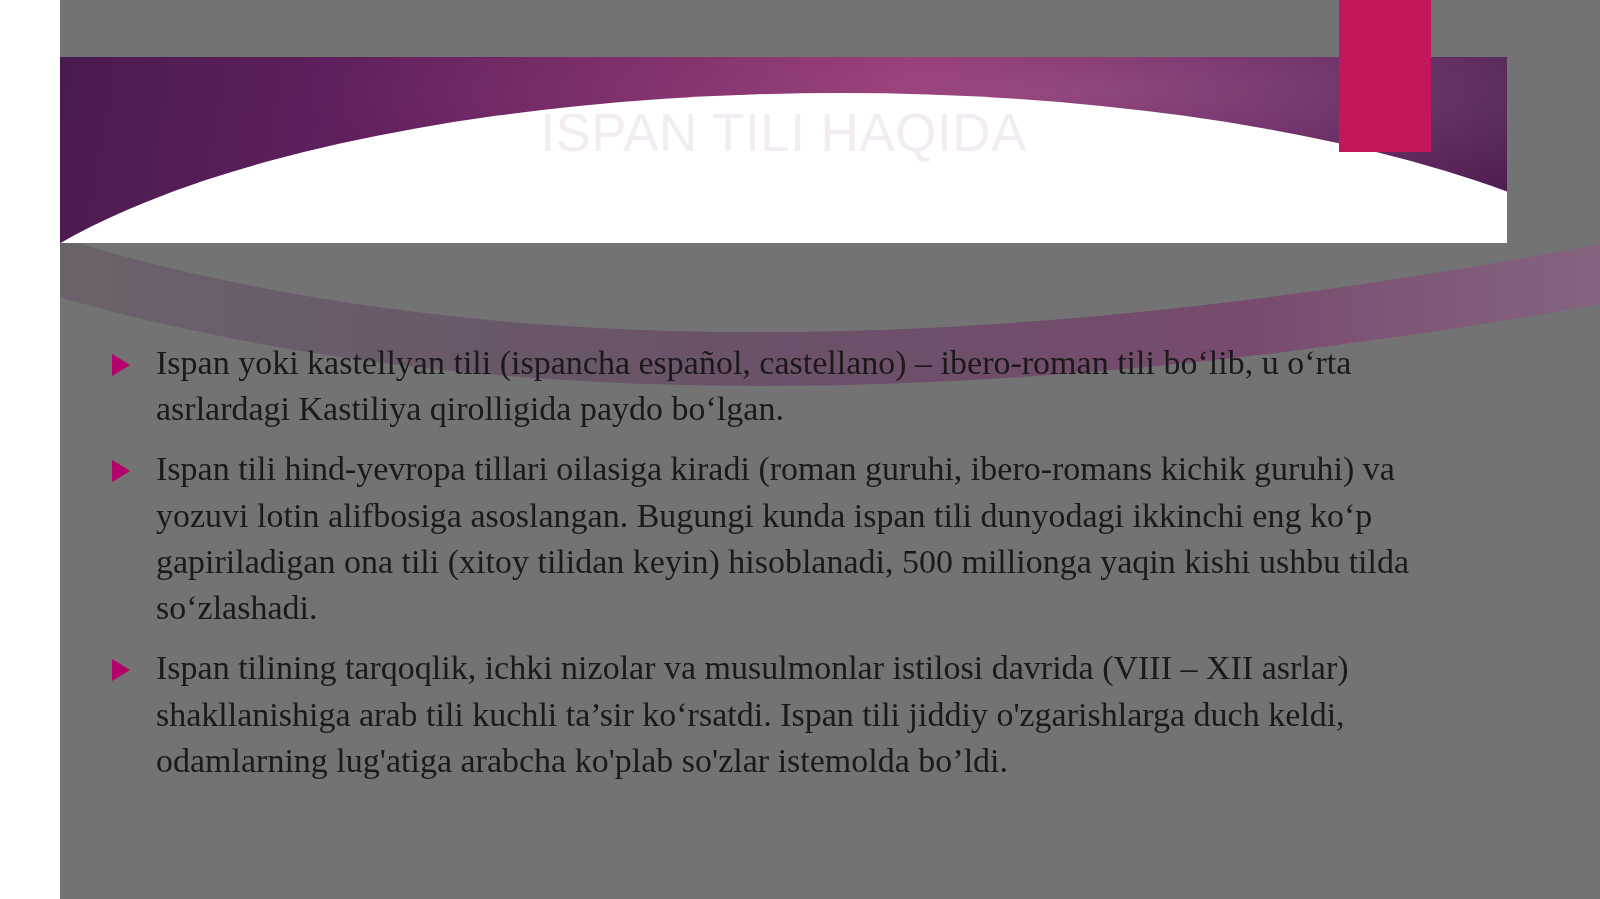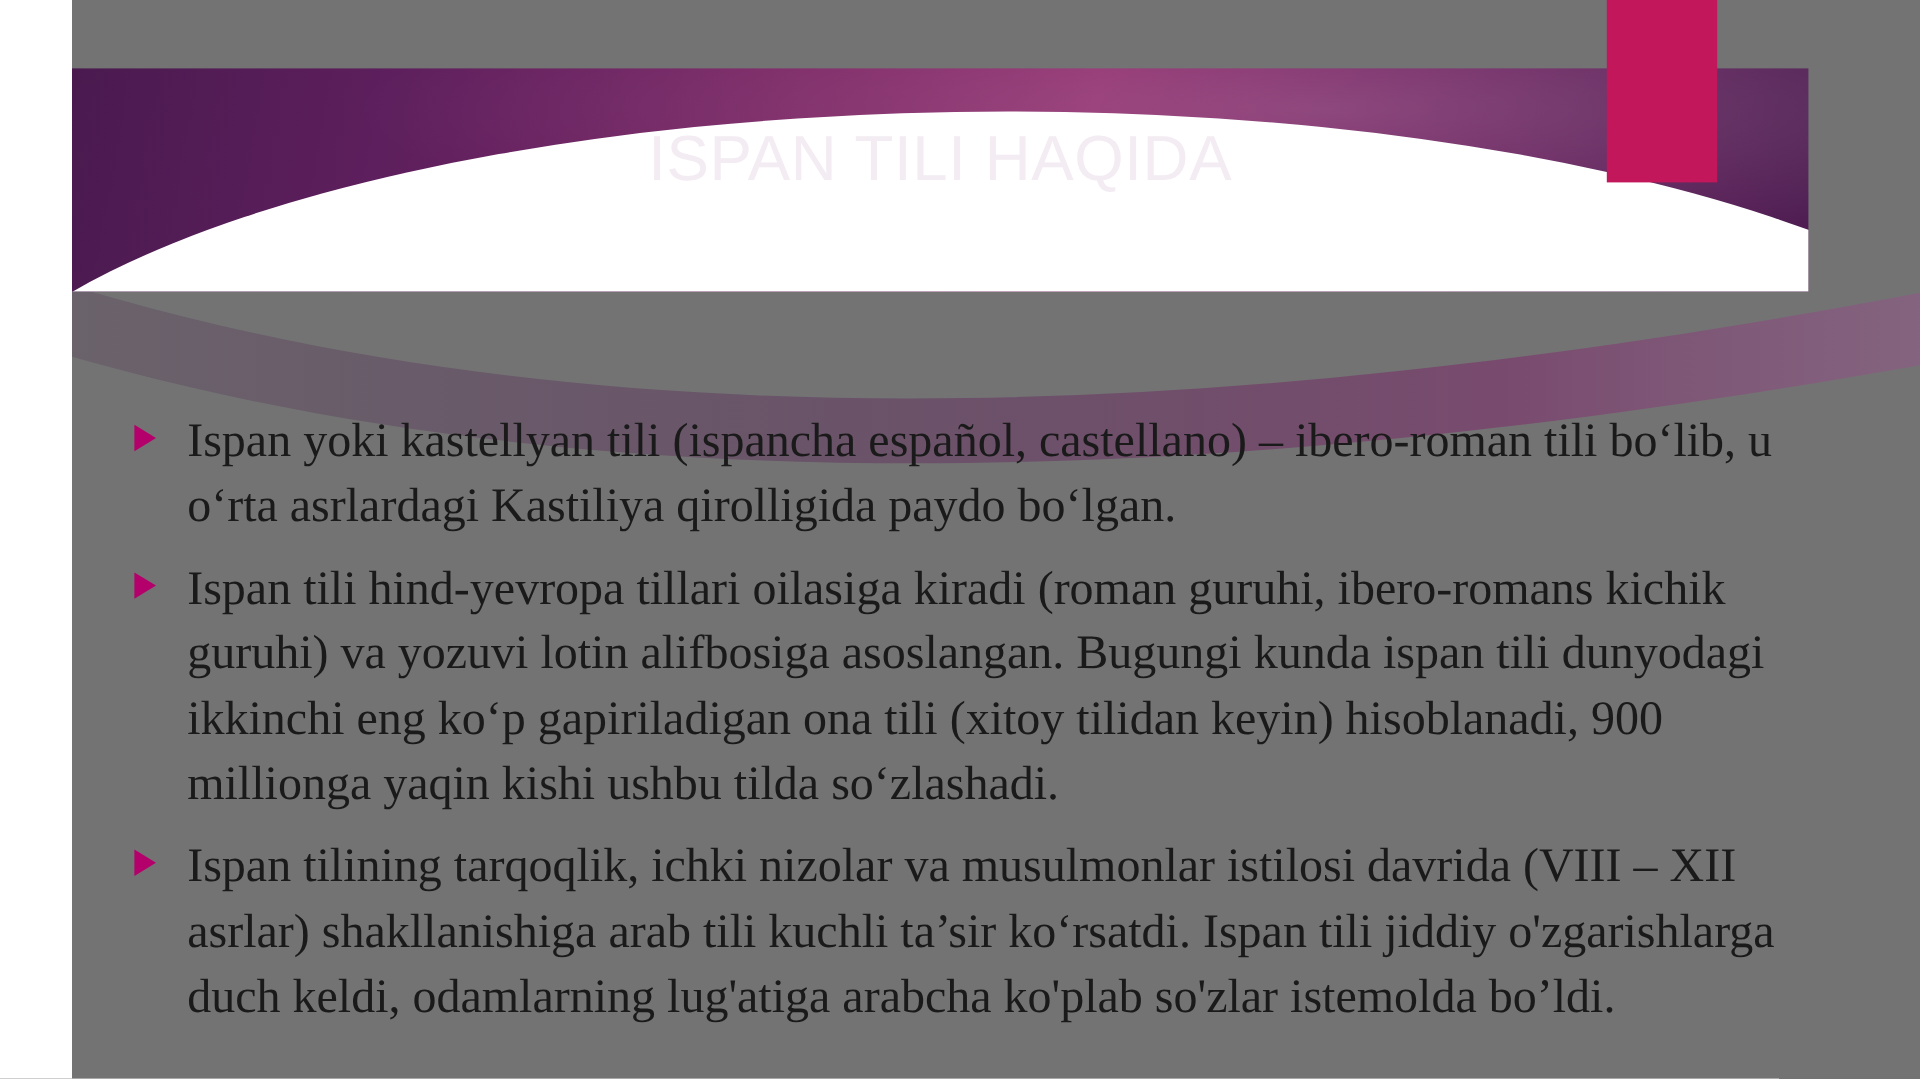--- a/index.html
+++ b/index.html
@@ -139,21 +139,21 @@
     width: 0;
     height: 0;
     border-top: 11px solid transparent;
     border-bottom: 11px solid transparent;
     border-left: 18px solid #b3006b;
   }
 
   .bullet-text {
     flex: 1 1 auto;
     font-family: "Liberation Serif", serif;
-    font-size: 40px;
+    font-size: 34px;
     line-height: 1.36;
     color: #1a1a1a;
     text-align: left;
   }
 </style>
 </head>
 <body>
 
 <div class="slide">
 
@@ -184,21 +184,21 @@
       <span class="bullet-marker">
           <span class="tri"></span>
         </span>
       <div class="bullet-text">Ispan yoki kastellyan tili (ispancha español, castellano) – ibero-roman tili bo‘lib, u o‘rta asrlardagi Kastiliya qirolligida paydo bo‘lgan.</div>
     </div>
 
     <div class="bullet-row">
       <span class="bullet-marker">
           <span class="tri"></span>
         </span>
-      <div class="bullet-text">Ispan tili hind-yevropa tillari oilasiga kiradi (roman guruhi, ibero-romans kichik guruhi) va yozuvi lotin alifbosiga asoslangan. Bugungi kunda ispan tili dunyodagi ikkinchi eng ko‘p gapiriladigan ona tili (xitoy tilidan keyin) hisoblanadi, 900 millionga yaqin kishi ushbu tilda so‘zlashadi.</div>
+      <div class="bullet-text">Ispan tili hind-yevropa tillari oilasiga kiradi (roman guruhi, ibero-romans kichik guruhi) va yozuvi lotin alifbosiga asoslangan. Bugungi kunda ispan tili dunyodagi ikkinchi eng ko‘p gapiriladigan ona tili (xitoy tilidan keyin) hisoblanadi, 500 millionga yaqin kishi ushbu tilda so‘zlashadi.</div>
     </div>
 
     <div class="bullet-row">
       <span class="bullet-marker">
           <span class="tri"></span>
         </span>
       <div class="bullet-text">Ispan tilining tarqoqlik, ichki nizolar va musulmonlar istilosi davrida (VIII – XII asrlar) shakllanishiga arab tili kuchli ta’sir ko‘rsatdi. Ispan tili jiddiy o'zgarishlarga duch keldi, odamlarning lug'atiga arabcha ko'plab so'zlar istemolda bo’ldi.</div>
     </div>
 
   </div>

